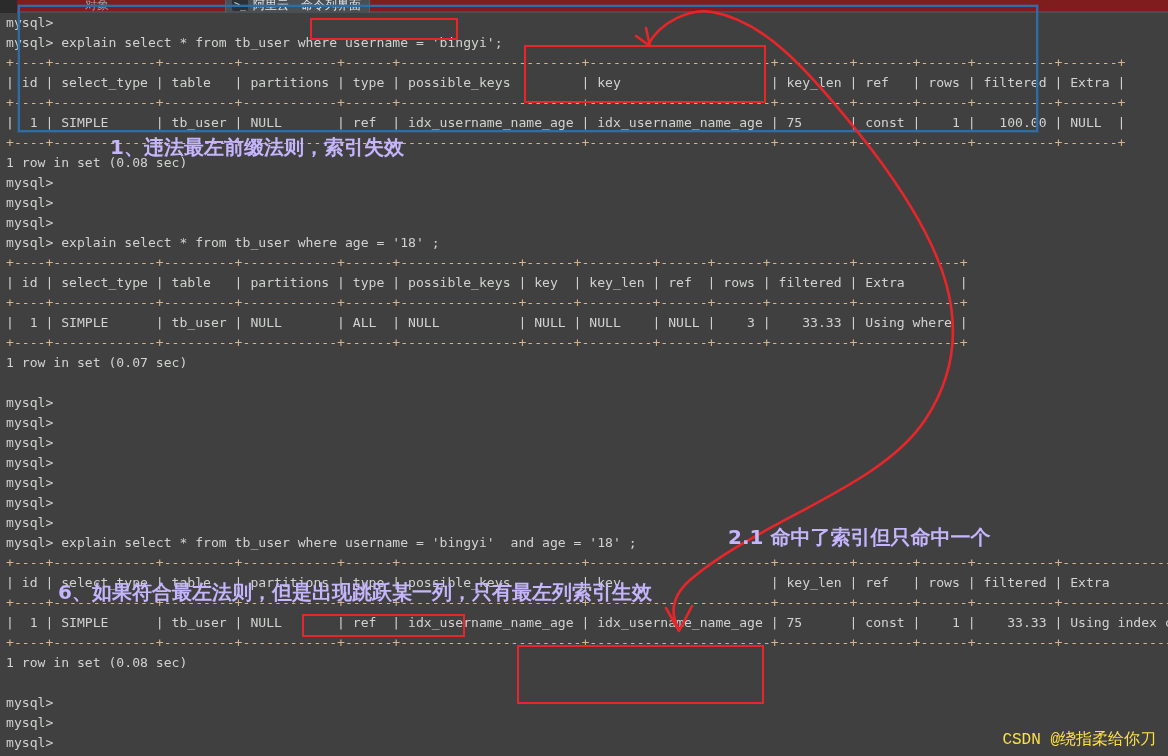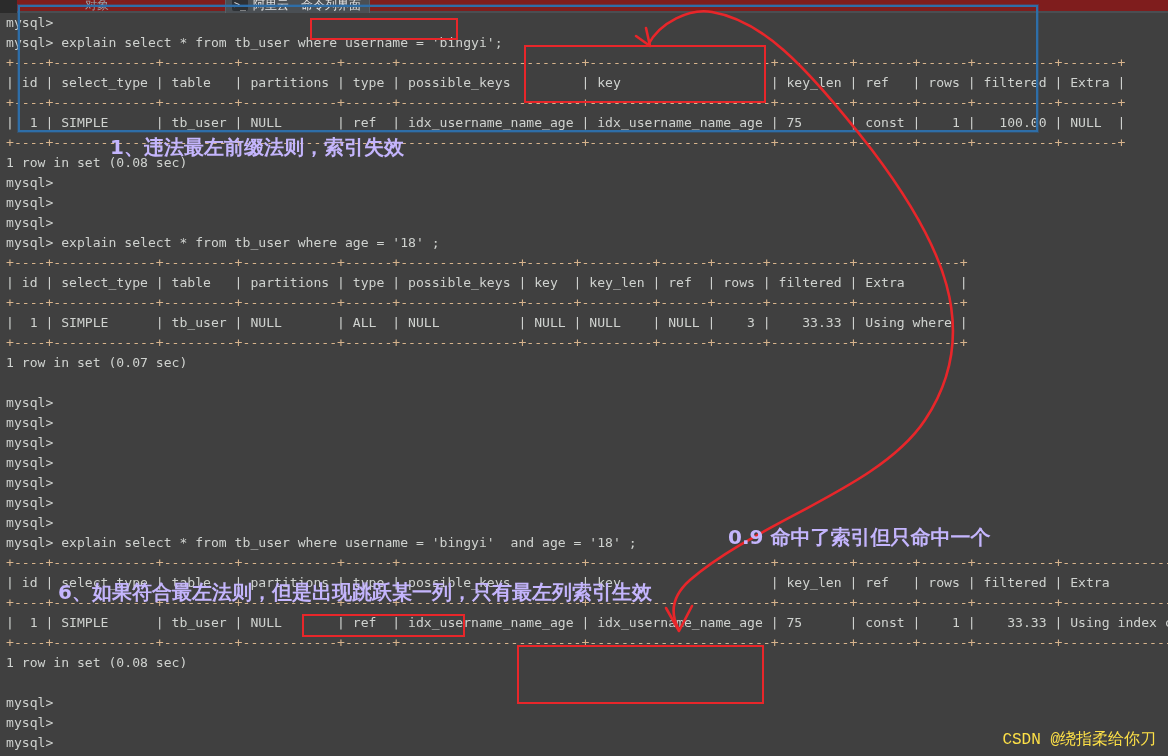--- a/index.html
+++ b/index.html
@@ -116,15 +116,15 @@
            C 940 240 985 330 925 420 C 880 488 760 520 690 580
            C 672 596 670 612 678 628" fill="none" stroke="#e8262a" stroke-width="2.6" stroke-linecap="round"></path>
 
   <path d="M 636 36 L 650 46 L 646 28" fill="none" stroke="#e8262a" stroke-width="2.6" stroke-linecap="round" stroke-linejoin="round"></path>
 
   <path d="M 666 608 L 679 631 L 692 606" fill="none" stroke="#e8262a" stroke-width="2.6" stroke-linecap="round" stroke-linejoin="round"></path>
 </svg>
 
 <div class="note" id="note1">1、违法最左前缀法则，索引失效</div>
 <div class="note" id="note2">6、如果符合最左法则，但是出现跳跃某一列，只有最左列索引生效</div>
-<div class="note" id="note21">0.9 命中了索引但只命中一个</div>
+<div class="note" id="note21">2.1 命中了索引但只命中一个</div>
 
 <div id="watermark">CSDN @绕指柔给你刀</div>
 
 </body></html>

